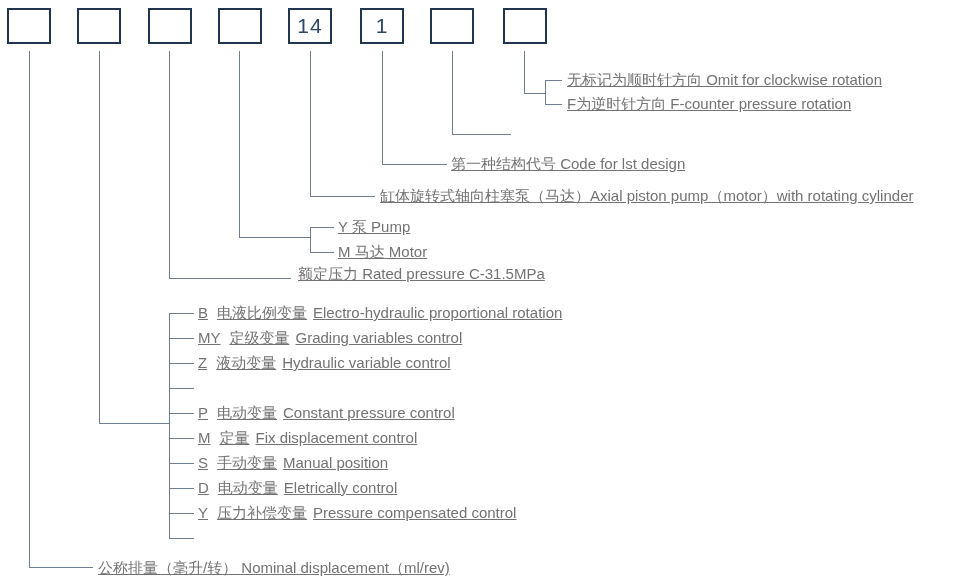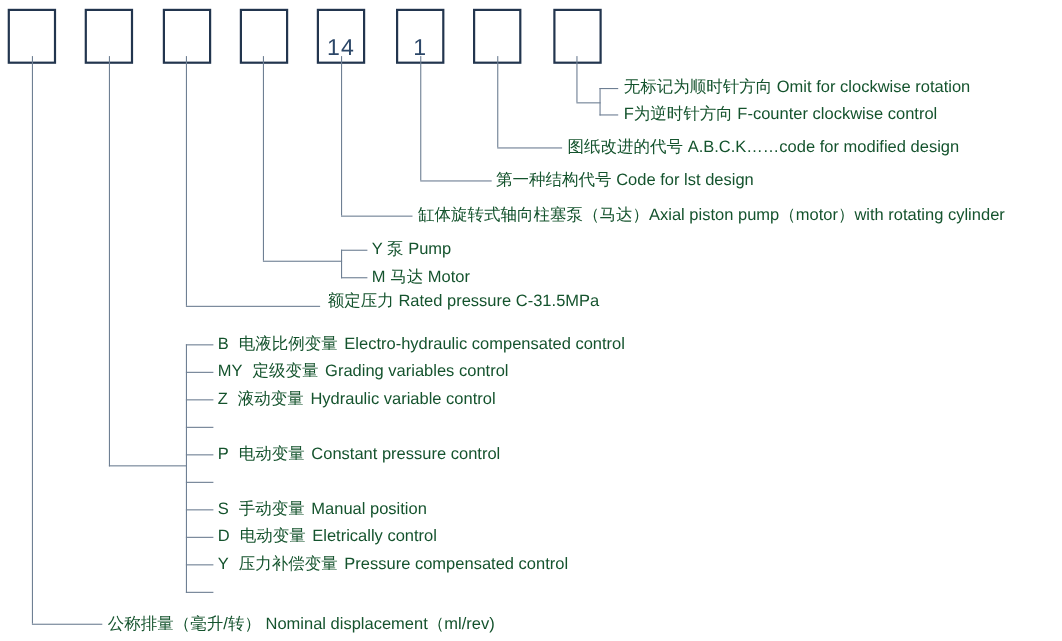--- a/index.html
+++ b/index.html
@@ -2,30 +2,30 @@
 <html><head>
 <meta charset="utf-8">
 <style>
   html,body { margin:0; padding:0; background:#ffffff; }
   #canvas {
     position:relative; width:965px; height:583px; background:#ffffff;
     font-family:"Liberation Sans","DejaVu Sans",sans-serif;
     color:#2f2f2f; overflow:hidden;
   }
   .code-box {
-    position:absolute; top:8px; width:44px; height:50px;
+    position:absolute; top:8px; width:44px; height:36px;
     border:2px solid #22354e; background:#ffffff; box-sizing:border-box;
-    display:flex; align-items:flex-end; justify-content:center;
+    display:flex; align-items:center; justify-content:center;
   }
   .code-box span { font-size:21px; color:#2c4768; letter-spacing:1px; }
   .vl { position:absolute; width:1px; background:#6e7f93; }
   .hl { position:absolute; height:1px; background:#6e7f93; }
   .label {
     position:absolute; height:22px; line-height:22px; font-size:15px;
-    white-space:nowrap; color:#14532d;
+    white-space:nowrap; color:#737373;text-decoration:underline;
   }
   .ccode { margin-right:9px; }
   .ccn   { margin-right:6px; }
 </style>
 </head>
 <body>
 
 <div id="canvas">
 
   <div class="code-box" style="left:7px">
@@ -85,30 +85,30 @@
   <div class="hl" style="left:169px; top:363px; width:25px"></div>
   <div class="hl" style="left:169px; top:388px; width:25px"></div>
   <div class="hl" style="left:169px; top:413px; width:25px"></div>
   <div class="hl" style="left:169px; top:438px; width:25px"></div>
   <div class="hl" style="left:169px; top:463px; width:25px"></div>
   <div class="hl" style="left:169px; top:488px; width:25px"></div>
   <div class="hl" style="left:169px; top:513px; width:25px"></div>
   <div class="hl" style="left:169px; top:538px; width:25px"></div>
 
   <div class="label" style="left:567px; top:69px">无标记为顺时针方向 Omit for clockwise rotation</div>
-  <div class="label" style="left:567px; top:93px">F为逆时针方向 F-counter clockwise control</div>
-  <div class="label" style="left:516px; top:123px">图纸改进的代号 A.B.C.K……code for modified design</div>
+  <div class="label" style="left:567px; top:93px">F为逆时针方向 F-counter pressure rotation</div>
   <div class="label" style="left:451px; top:153px">第一种结构代号 Code for lst design</div>
   <div class="label" style="left:380px; top:185px">缸体旋转式轴向柱塞泵（马达）Axial piston pump（motor）with rotating cylinder</div>
   <div class="label" style="left:338px; top:216px">Y 泵 Pump</div>
   <div class="label" style="left:338px; top:241px">M 马达 Motor</div>
   <div class="label" style="left:298px; top:263px">额定压力 Rated pressure C-31.5MPa</div>
   <div class="label" style="left:98px;  top:557px">公称排量（毫升/转） Nominal displacement（ml/rev)</div>
 
-  <div class="label" style="left:198px; top:302px"><span class="ccode">B</span><span class="ccn">电液比例变量</span><span>Electro-hydraulic compensated control</span></div>
+  <div class="label" style="left:198px; top:302px"><span class="ccode">B</span><span class="ccn">电液比例变量</span><span>Electro-hydraulic proportional rotation</span></div>
   <div class="label" style="left:198px; top:327px"><span class="ccode">MY</span><span class="ccn">定级变量</span><span>Grading variables control</span></div>
   <div class="label" style="left:198px; top:352px"><span class="ccode">Z</span><span class="ccn">液动变量</span><span>Hydraulic variable control</span></div>
   <div class="label" style="left:198px; top:402px"><span class="ccode">P</span><span class="ccn">电动变量</span><span>Constant pressure control</span></div>
+  <div class="label" style="left:198px; top:427px"><span class="ccode">M</span><span class="ccn">定量</span><span>Fix displacement control</span></div>
   <div class="label" style="left:198px; top:452px"><span class="ccode">S</span><span class="ccn">手动变量</span><span>Manual position</span></div>
   <div class="label" style="left:198px; top:502px"><span class="ccode">Y</span><span class="ccn">压力补偿变量</span><span>Pressure compensated control</span></div>
   <div class="label" style="left:198px; top:477px"><span class="ccode">D</span><span class="ccn">电动变量</span><span>Eletrically control</span></div>
 
 </div>
 
 </body></html>

